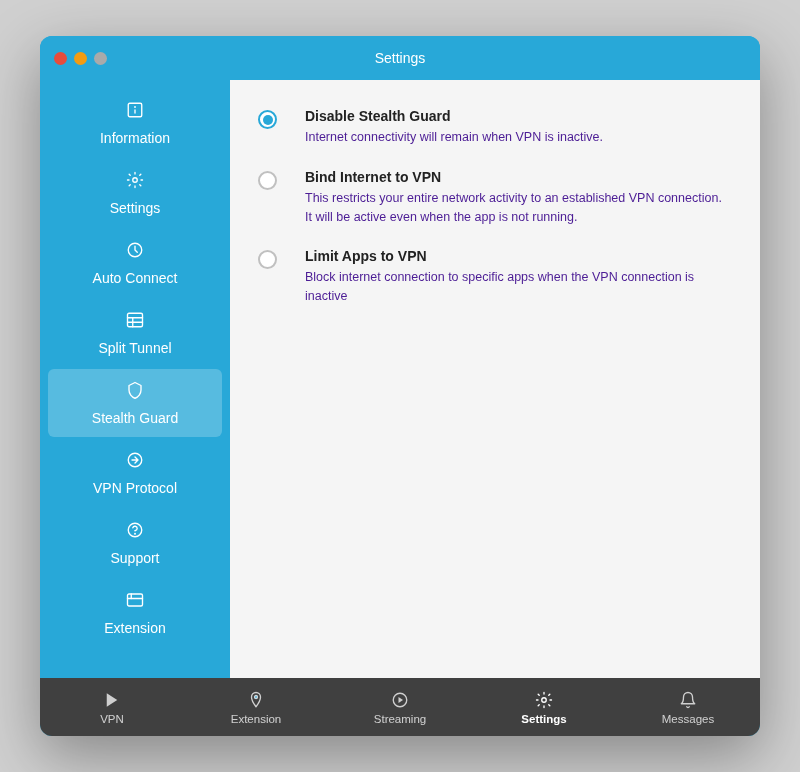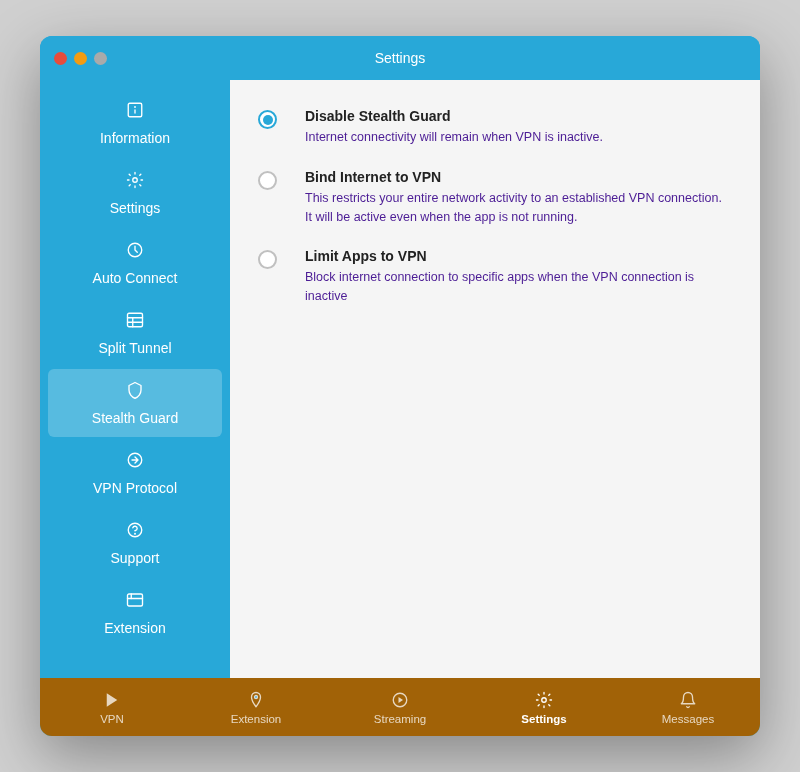--- a/index.html
+++ b/index.html
@@ -174,21 +174,21 @@
 
     .radio-desc {
       font-size: 12.5px;
       color: #4c1d95;
       line-height: 1.5;
     }
 
     
     .bottom-nav {
       height: 58px;
-      background: #a16207;
+      background: #404040;
       display: flex;
       align-items: center;
       justify-content: space-around;
       flex-shrink: 0;
     }
 
     .nav-item {
       display: flex;
       flex-direction: column;
       align-items: center;

